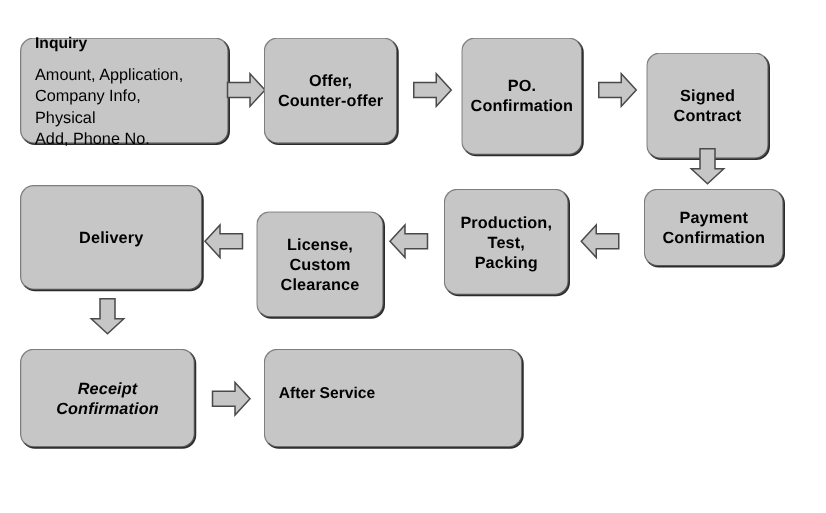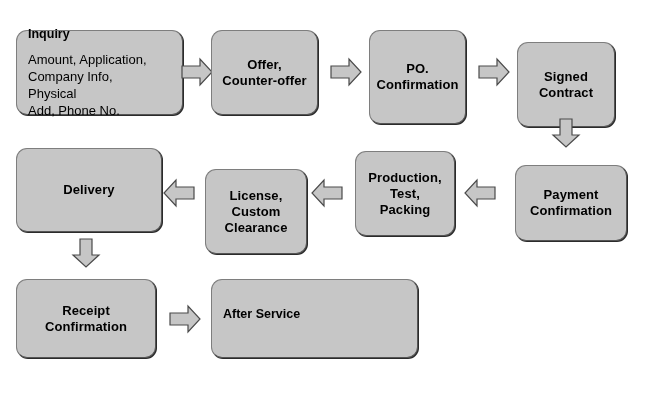--- a/index.html
+++ b/index.html
@@ -131,21 +131,21 @@
     <div class="node-title">Signed
 Contract</div>
   </div>
 
   <div class="arrow" style="left:551px; top:118px; width:30px; height:30px;">
     <svg width="30" height="30" viewBox="0 0 30 30" aria-hidden="true">
       <polygon class="arrow-poly" points="9,1 21,1 21,17 28,17 15,29 2,17 9,17"></polygon>
     </svg>
   </div>
 
-  <div class="node center" style="left:515px; top:165px; width:112px; height:76px;">
+  <div class="node center" style="left:515px; top:151px; width:112px; height:62px;">
     <div class="node-title">Payment
 Confirmation</div>
   </div>
 
   <div class="arrow" style="left:464px; top:178px; width:32px; height:30px;">
     <svg width="32" height="30" viewBox="0 0 32 30" aria-hidden="true">
       <polygon class="arrow-poly" points="31,9 13,9 13,2 1,15 13,28 13,21 31,21"></polygon>
     </svg>
   </div>
 
@@ -176,21 +176,21 @@
   <div class="node center" style="left:16px; top:148px; width:146px; height:84px;">
     <div class="node-title">Delivery</div>
   </div>
 
   <div class="arrow" style="left:71px; top:238px; width:30px; height:30px;">
     <svg width="30" height="30" viewBox="0 0 30 30" aria-hidden="true">
       <polygon class="arrow-poly" points="9,1 21,1 21,17 28,17 15,29 2,17 9,17"></polygon>
     </svg>
   </div>
 
-  <div class="node center" style="left:16px; top:279px; width:140px; height:79px;">
+  <div class="node center" style="left:16px; top:279px; width:140px; height:79px;font-style:italic;">
     <div class="node-title">Receipt
 Confirmation</div>
   </div>
 
   <div class="arrow" style="left:169px; top:304px; width:32px; height:30px;">
     <svg width="32" height="30" viewBox="0 0 32 30" aria-hidden="true">
       <polygon class="arrow-poly" points="1,9 19,9 19,2 31,15 19,28 19,21 1,21"></polygon>
     </svg>
   </div>
 

